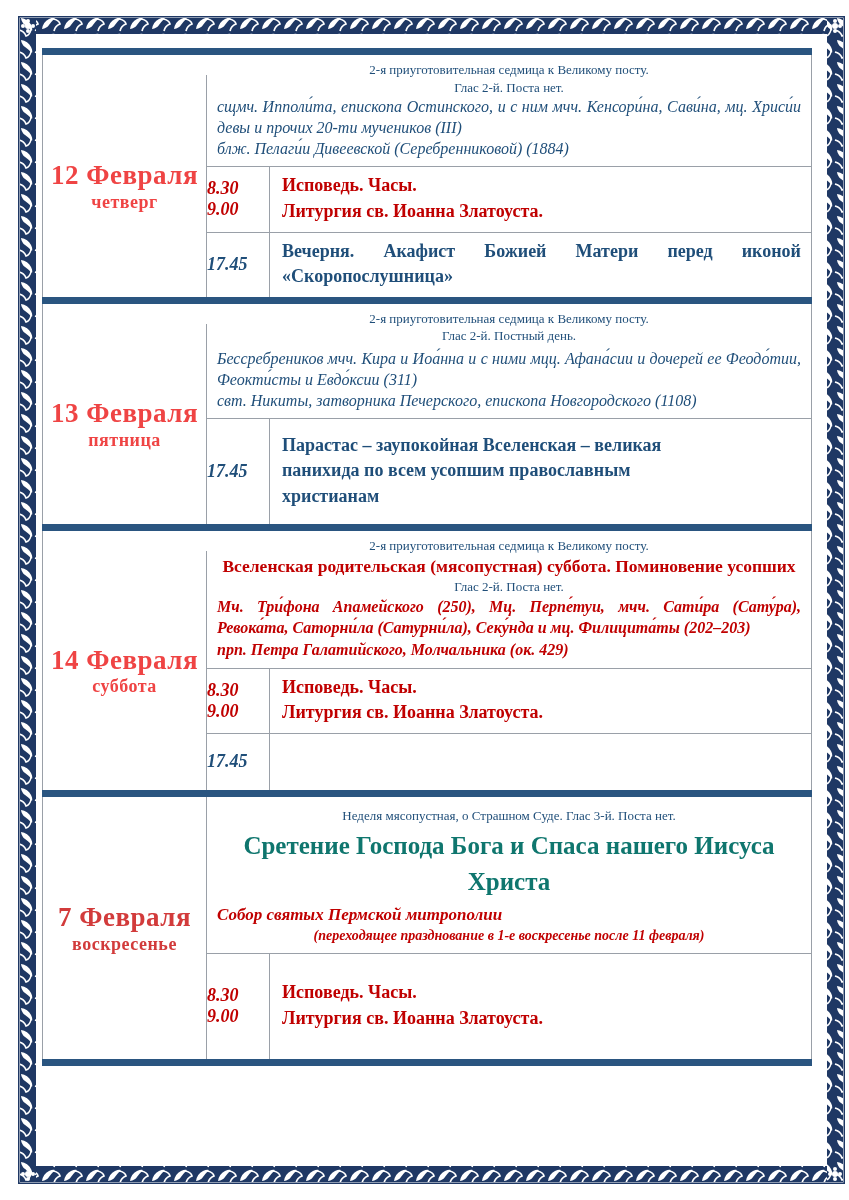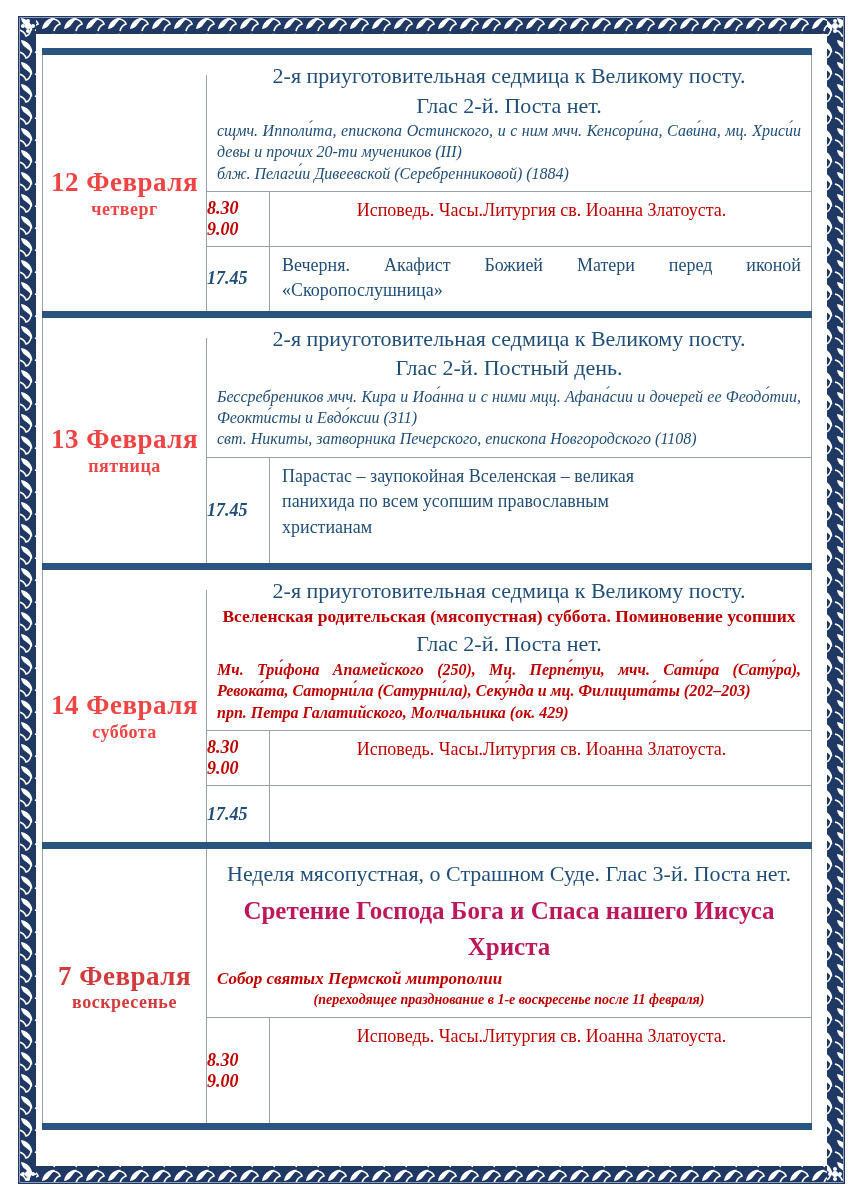--- a/index.html
+++ b/index.html
@@ -17,36 +17,36 @@
     width:163px;min-width:163px;border-right:1px solid #9aa0a8;
     display:flex;flex-direction:column;justify-content:center;align-items:center;
     text-align:center;
   }
   .date-day{font-size:27px;font-weight:bold;letter-spacing:0.5px;line-height:1.25;}
   .date-weekday{font-size:18px;font-weight:bold;letter-spacing:0.5px;line-height:1.1;}
   .c-dblue{color:#ef4444;margin-top:20px;}
   .c-dred{color:#D23B3B;}
   .main-col{flex:1;min-width:0;display:flex;flex-direction:column;}
   .sec-header{padding:6px 10px 7px 10px;}
-  .center-blue{color:#1F4E79;font-size:22px;text-align:center;line-height:1.35;}
+  .center-blue{color:#1F4E79;font-size:13px;text-align:center;line-height:1.35;}
   .feast-red{color:#C00000;font-weight:bold;font-size:19.5px;text-align:center;line-height:1.4;margin:5px 4px 4px 4px;}
   .feast-red-inline{color:#C00000;font-weight:bold;font-size:17.5px;text-align:center;line-height:1.35;}
-  .feast-big{color:#be185d;font-weight:bold;font-size:25px;text-align:center;line-height:1.45;margin:4px 0 3px 0;}
+  .feast-big{color:#0f766e;font-weight:bold;font-size:25px;text-align:center;line-height:1.45;margin:4px 0 3px 0;}
   .saints-blue{color:#1F4E79;font-style:italic;font-size:16px;text-align:justify;line-height:1.32;}
   .saints-red{color:#C00000;font-style:italic;font-weight:bold;font-size:16px;text-align:justify;line-height:1.35;}
   .saints-left{text-align:left;}
   .svc-row{display:flex;border-top:1px solid #9aa0a8;}
   .time-cell{
     width:62px;min-width:62px;border-right:1px solid #9aa0a8;
     display:flex;flex-direction:column;justify-content:center;
     font-weight:bold;font-size:18px;padding:6px 0;font-style:italic;
   }
   .desc-cell{
-    flex:1;min-width:0;display:flex;flex-direction:row;justify-content:center;
-    font-weight:normal;font-size:18px;line-height:1.42;padding:6px 10px 7px 12px;
+    flex:1;min-width:0;display:flex;flex-direction:column;justify-content:center;
+    font-weight:bold;font-size:18px;line-height:1.42;padding:6px 10px 7px 12px;
   }
   .desc-justify{text-align:justify;}
   .t-red{color:#C00000;}
   .t-blue{color:#1F4E79;}
   .tall{min-height:92px;}
 </style>
 </head>
 <body>
 
 <svg class="frame-svg" width="827" height="1168" viewBox="0 0 827 1168" aria-hidden="true">

